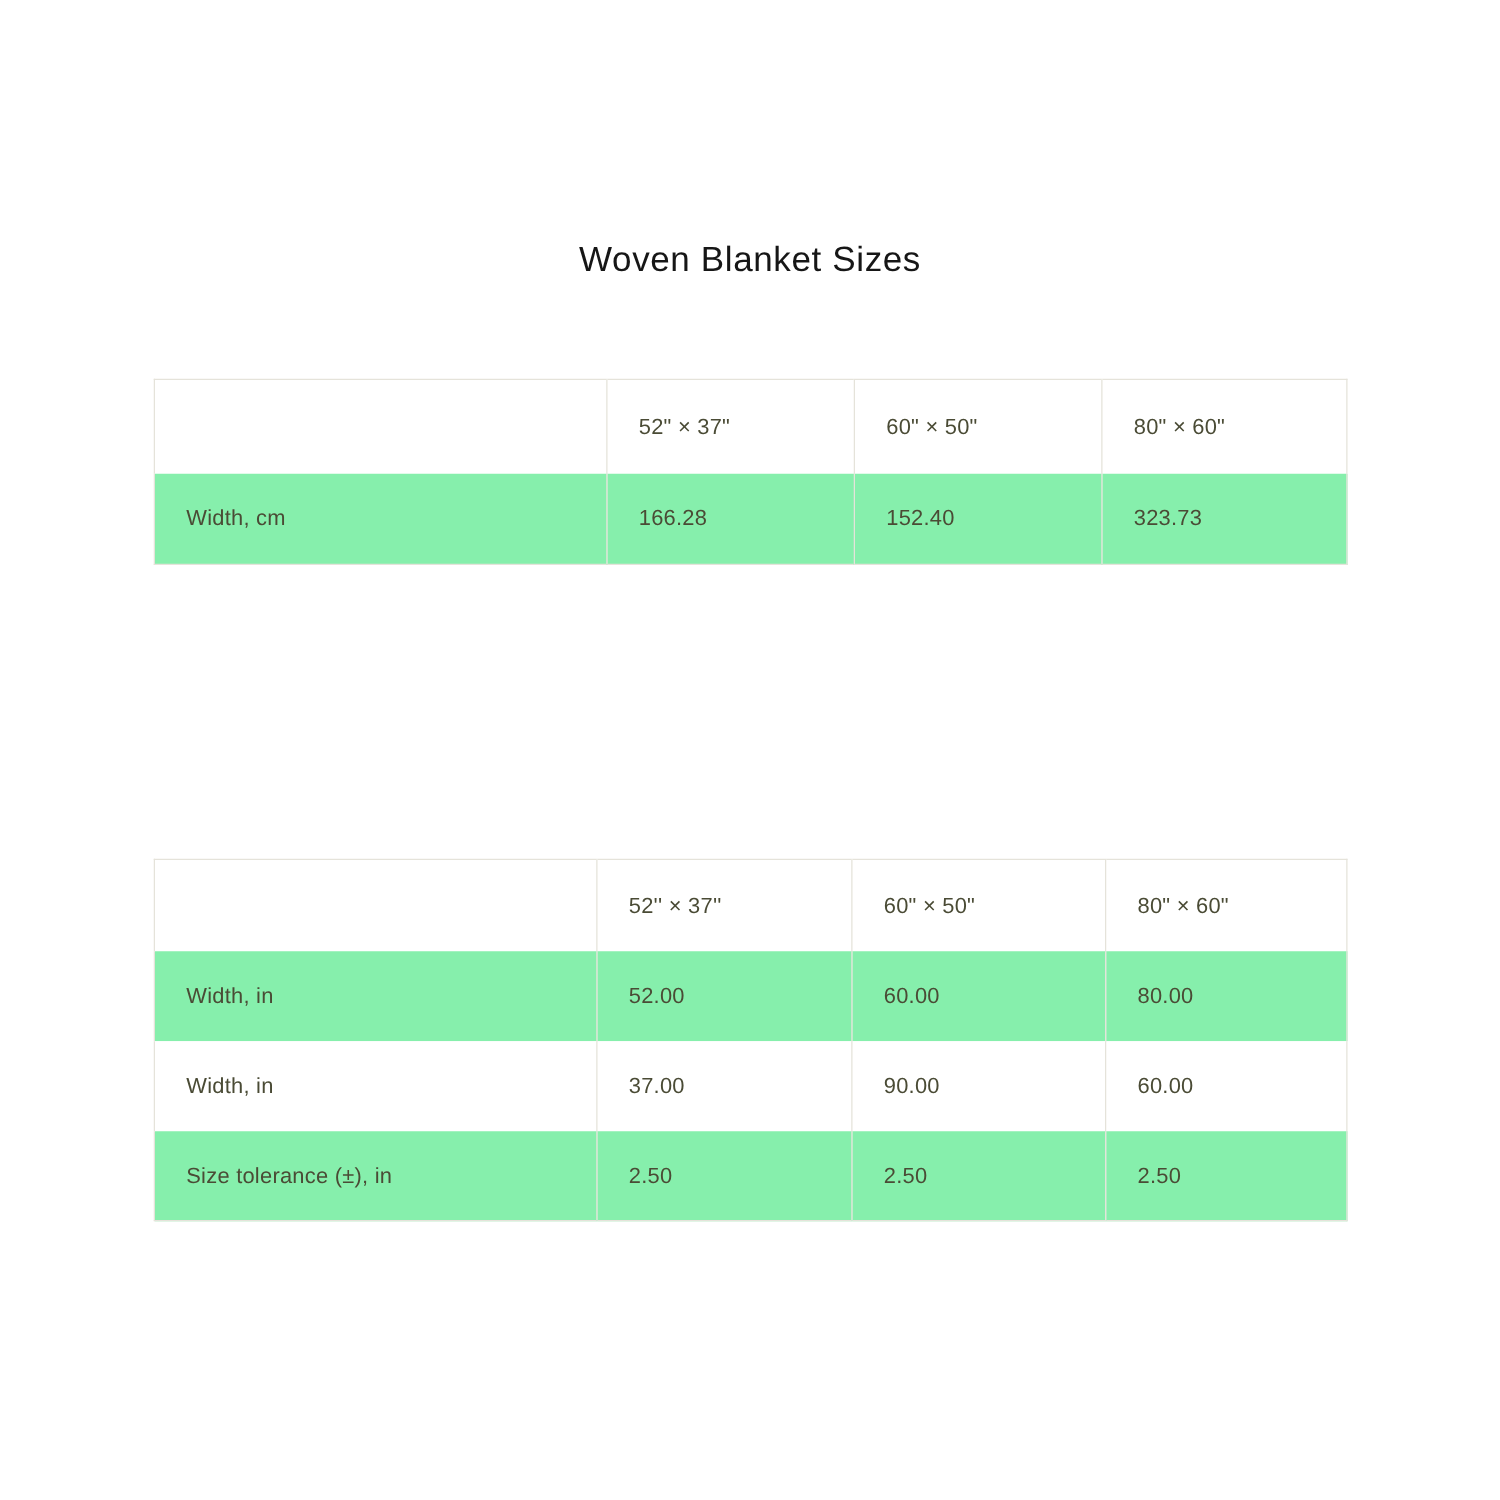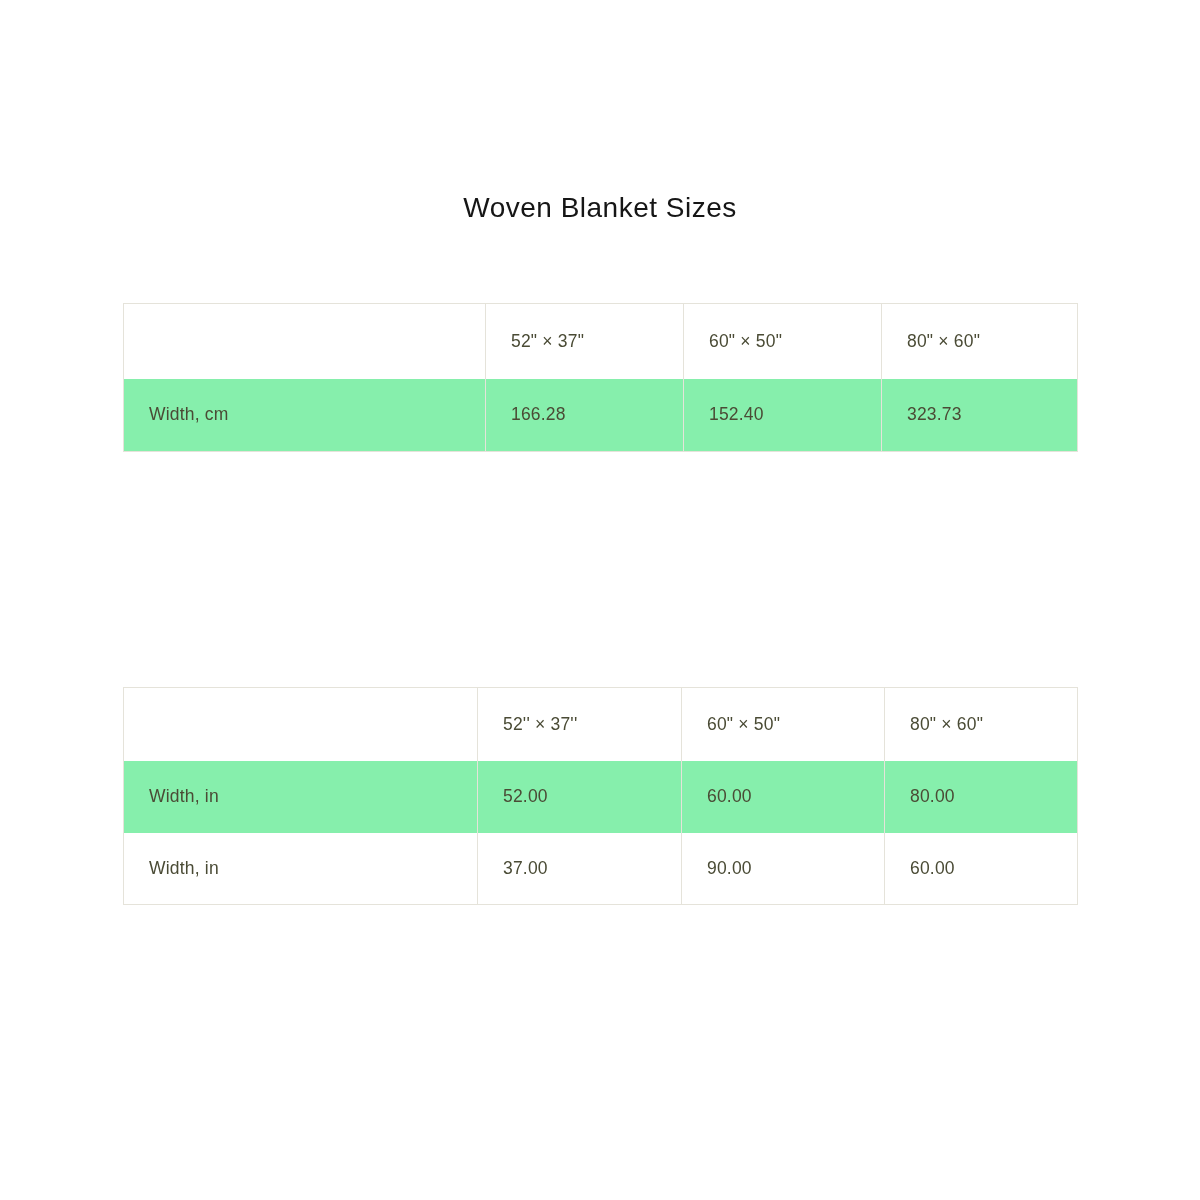--- a/index.html
+++ b/index.html
@@ -97,14 +97,20 @@
       <td>52.00</td>
       <td>60.00</td>
       <td>80.00</td>
     </tr>
     <tr class="data-row">
       <td>Width, in</td>
       <td>37.00</td>
       <td>90.00</td>
       <td>60.00</td>
     </tr>
+    <tr class="data-row row-beige">
+      <td>Size tolerance (±), in</td>
+      <td>2.50</td>
+      <td>2.50</td>
+      <td>2.50</td>
+    </tr>
   </tbody>
 </table>
 
 </body></html>

